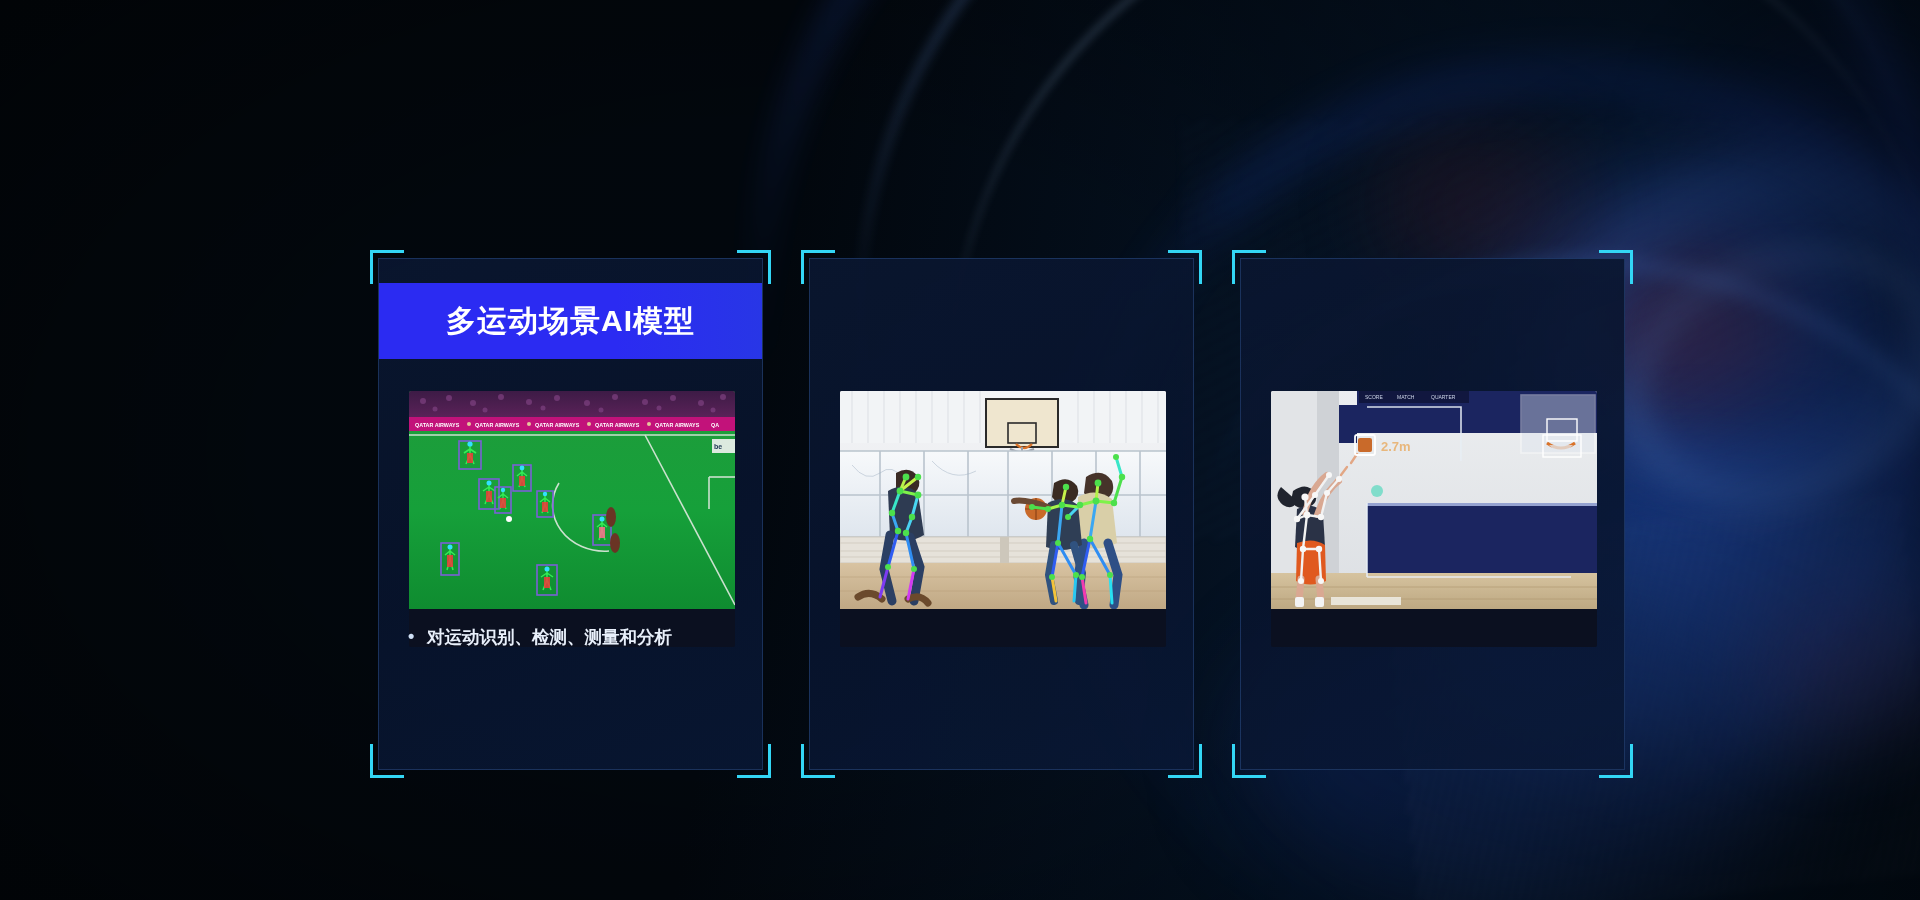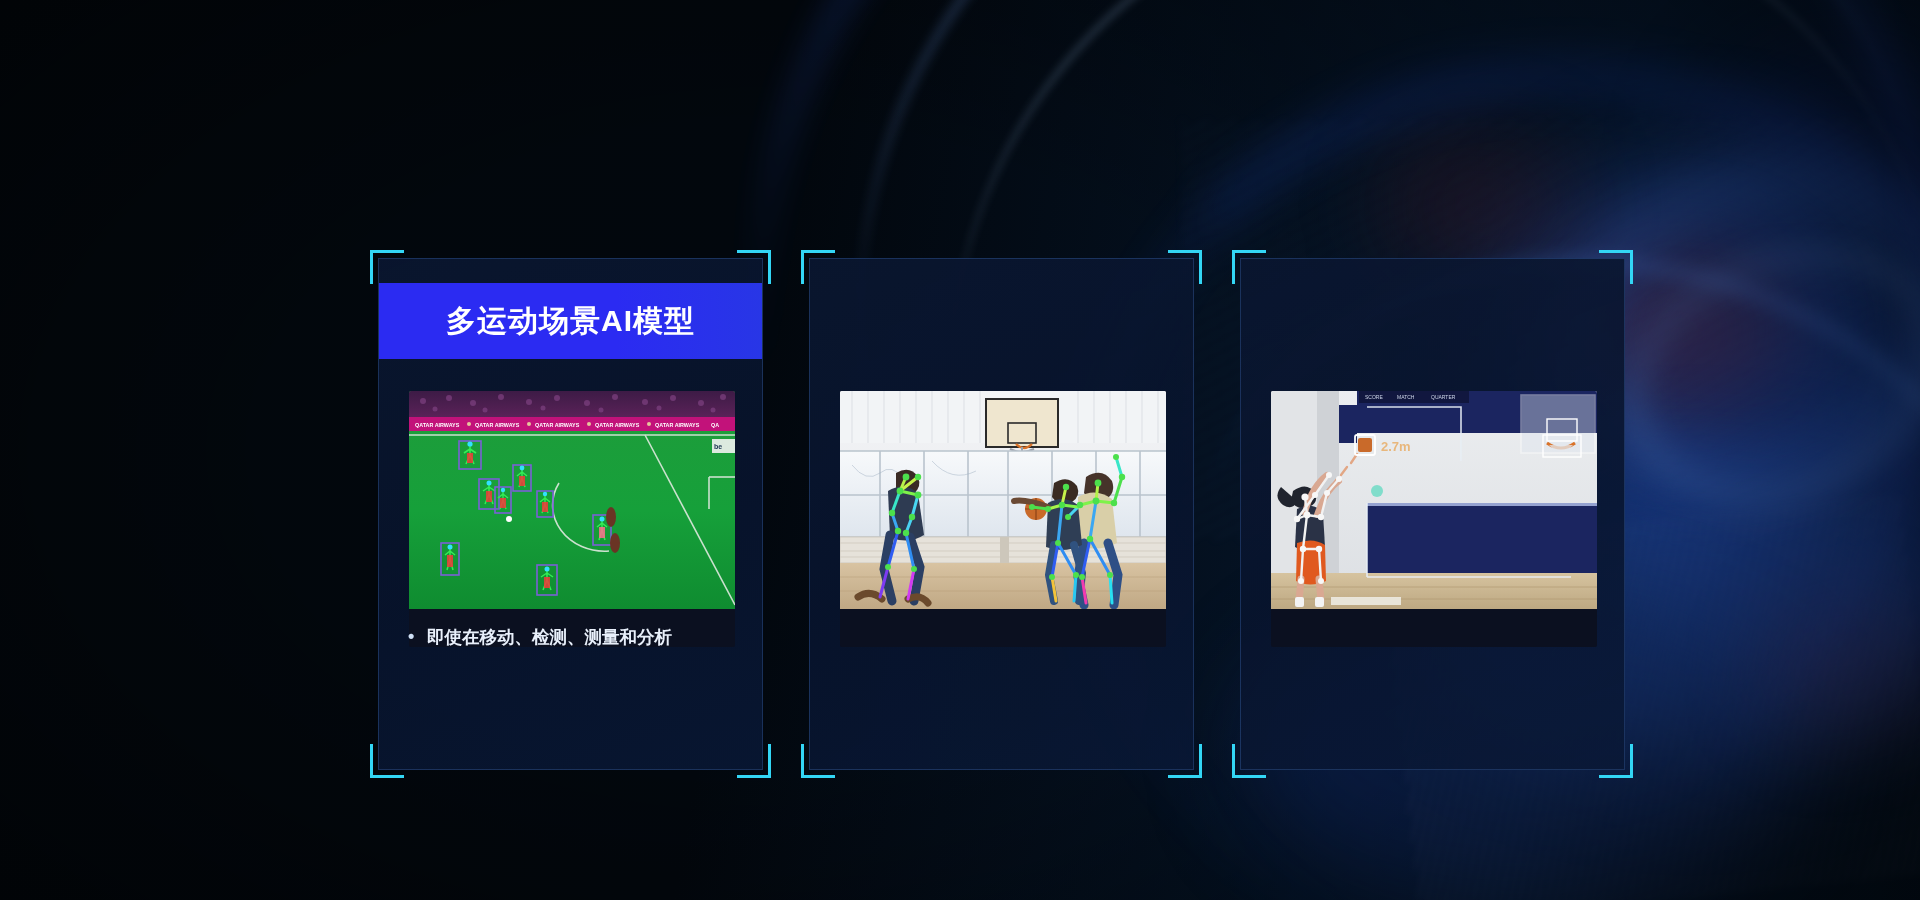--- a/index.html
+++ b/index.html
@@ -357,21 +357,21 @@
             <ellipse cx="206" cy="152" rx="5" ry="10"></ellipse>
           </g>
           <circle cx="100" cy="128" r="3" fill="#ffffff"></circle>
           <rect x="303" y="48" width="23" height="14" fill="#f2f2f2" opacity=".9"></rect>
           <text x="305" y="58" font-family="Liberation Sans, sans-serif" font-size="7" fill="#18324f" font-weight="bold">be</text>
         </svg>
       </div>
 
       <div class="card-body">
         <ul class="bullets">
-          <li>即使在移动、检测、测量和分析</li>
+          <li>对运动识别、检测、测量和分析</li>
         </ul>
       </div>
     </div>
 
     <div class="card card-2">
       <span class="br br-tl">
           <i class="h"></i>
           <i class="v"></i>
         </span>
       <span class="br br-tr">

